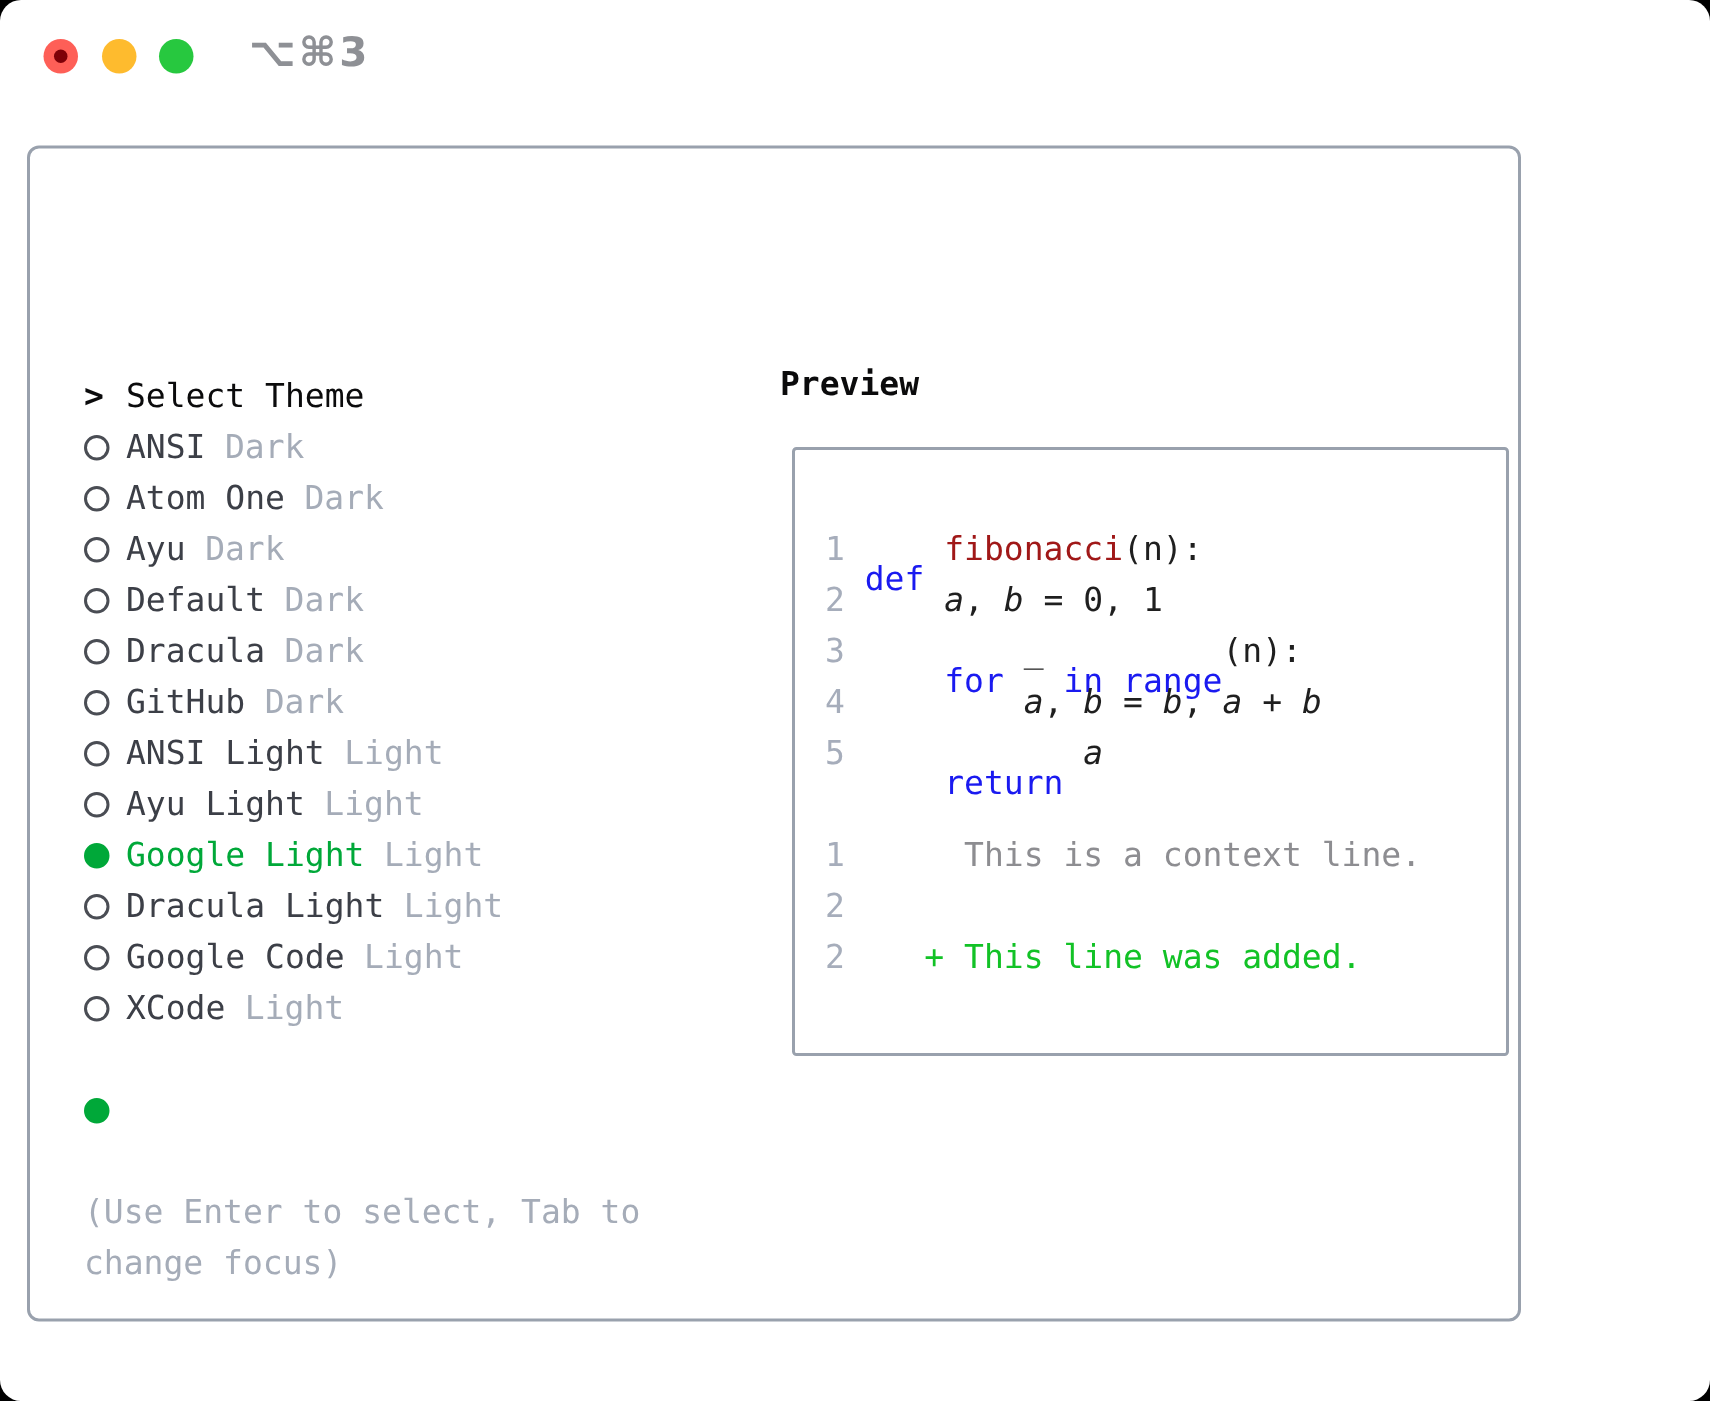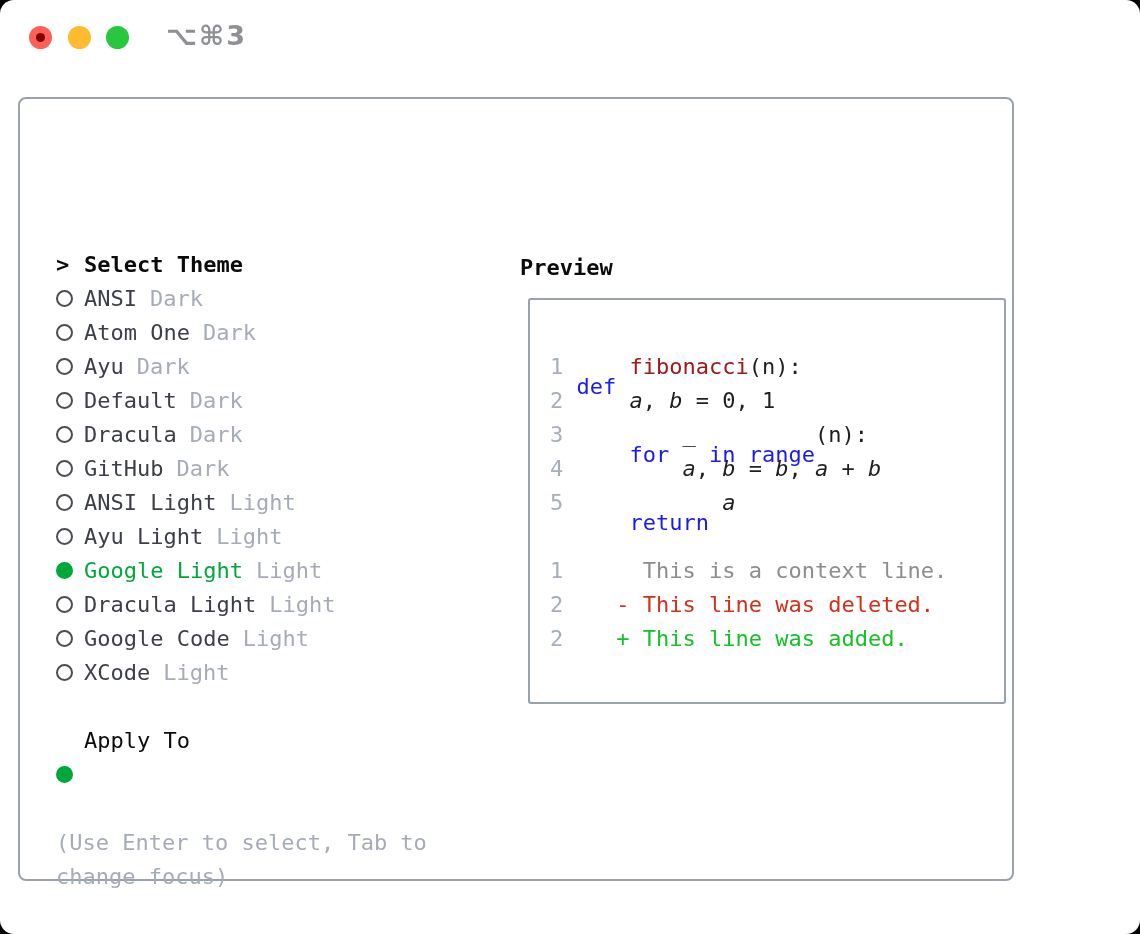--- a/index.html
+++ b/index.html
@@ -20,29 +20,29 @@
   .panel{position:absolute;left:18px;top:97px;width:996px;height:784px;box-sizing:border-box;
          border:2px solid var(--c-border);border-radius:8px;background:#fff;}
   
   .leftcol{position:absolute;left:36px;top:148px;font-size:22px;}
   .row{display:flex;align-items:center;height:34px;}
   .bullet{width:28px;display:flex;align-items:center;}
   .radio{width:13px;height:13px;border:2px solid var(--c-radio_outline);border-radius:50%;
          box-sizing:content-box;}
   .radio.sel{background:var(--c-selected);border-color:var(--c-selected);}
   .prompt{font-weight:700;color:var(--c-heading);}
-  .h-bold{font-weight:700;color:var(--c-heading);}
+  .h-bold{font-weight:400;color:var(--c-heading);}
   .h-reg{font-weight:400;color:var(--c-heading);}
   .tname{color:var(--c-text);white-space:pre;}
   .tname.sel{color:var(--c-selected);}
   .ttag{color:var(--c-muted);margin-left:13px;white-space:pre;}
   .helpline{height:34px;display:flex;align-items:center;color:var(--c-muted);white-space:pre;}
   .spacer{height:34px;}
   
-  .preview-label{position:absolute;left:500px;top:151px;height:34px;display:flex;
+  .preview-label{position:absolute;left:500px;top:140px;height:34px;display:flex;
                  align-items:center;font-size:22px;font-weight:700;color:var(--c-heading);}
   .preview-box{position:absolute;left:508px;top:199px;width:478px;height:406px;
                box-sizing:border-box;border:2px solid var(--c-border);border-radius:3px;
                background:#fff;}
   .code{position:absolute;left:20px;top:49px;font-size:22px;}
   .cline{height:34px;display:flex;align-items:center;white-space:pre;}
   .gut{color:var(--c-gutter);}
   .tok-plain{color:var(--c-code);}
   .tok-kw{color:var(--c-keyword);margin-top:40px;}
   .tok-fn{color:var(--c-function);}
@@ -157,24 +157,20 @@
             <span class="bullet">
               <span class="radio"></span>
             </span>
             <span class="tname">XCode</span>
             <span class="ttag">Light</span>
           </div>
         </div>
 
       <div class="spacer"></div>
 
-      <div class="row">
-        <span class="bullet"></span>
-        <span class="h-reg">Apply To</span>
-      </div>
 
       <div id="apply-list">
           <div class="row">
             <span class="bullet">
               <span class="radio sel"></span>
             </span>
           </div>
         </div>
 
       <div class="spacer"></div>
@@ -187,19 +183,19 @@
 
     <div class="preview-box">
       <div class="code" id="code-lines">
           <div class="cline"><span class="gut">1</span><span class="tok-plain"> </span><span class="tok-kw">def</span><span class="tok-plain"> </span><span class="tok-fn">fibonacci</span><span class="tok-plain">(n):</span></div>
           <div class="cline"><span class="gut">2</span><span class="tok-plain">     </span><span class="tok-var">a</span><span class="tok-plain">, </span><span class="tok-var">b</span><span class="tok-plain"> = 0, 1</span></div>
           <div class="cline"><span class="gut">3</span><span class="tok-plain">     </span><span class="tok-kw">for</span><span class="tok-plain"> _ </span><span class="tok-kw">in</span><span class="tok-plain"> </span><span class="tok-kw">range</span><span class="tok-plain">(n):</span></div>
           <div class="cline"><span class="gut">4</span><span class="tok-plain">         </span><span class="tok-var">a</span><span class="tok-plain">, </span><span class="tok-var">b</span><span class="tok-plain"> = </span><span class="tok-var">b</span><span class="tok-plain">, </span><span class="tok-var">a</span><span class="tok-plain"> + </span><span class="tok-var">b</span></div>
           <div class="cline"><span class="gut">5</span><span class="tok-plain">     </span><span class="tok-kw">return</span><span class="tok-plain"> </span><span class="tok-var">a</span></div>
           <div class="cline"><span class="gut"></span></div>
           <div class="cline"><span class="gut">1</span><span class="tok-ctx">      This is a context line.</span></div>
-          <div class="cline"><span class="gut">2</span><span class="tok-del">    - This line was deleted.</span></div>
+          <div class="cline"><span class="gut">2</span></div>
           <div class="cline"><span class="gut">2</span><span class="tok-add">    + This line was added.</span></div>
         </div>
     </div>
 
   </div>
 </div>
 
 </body></html>

